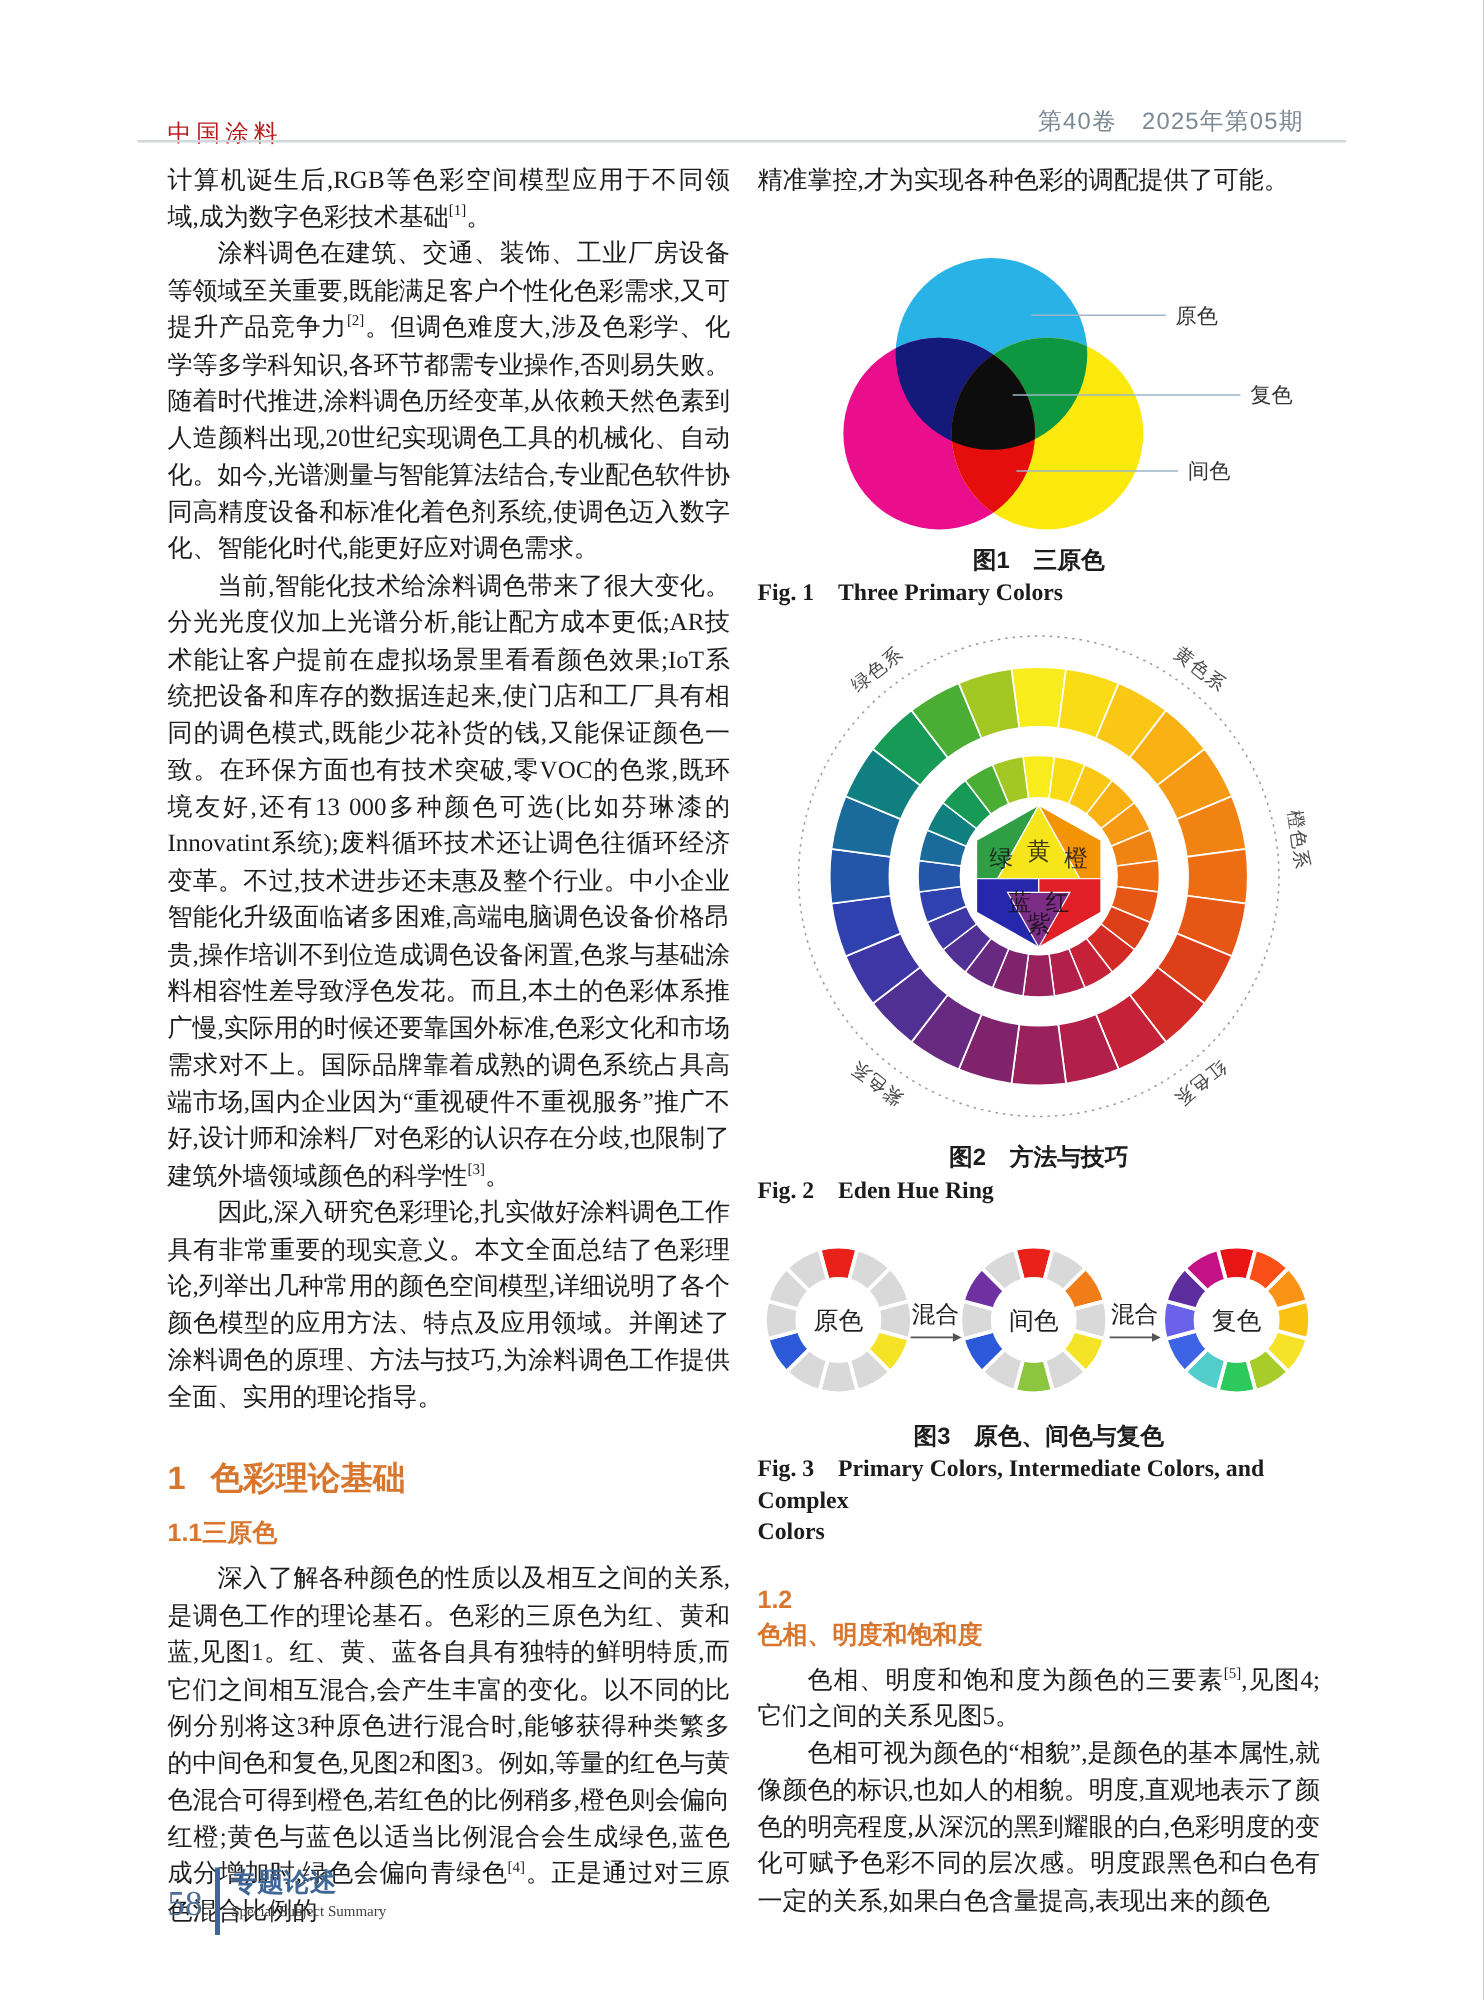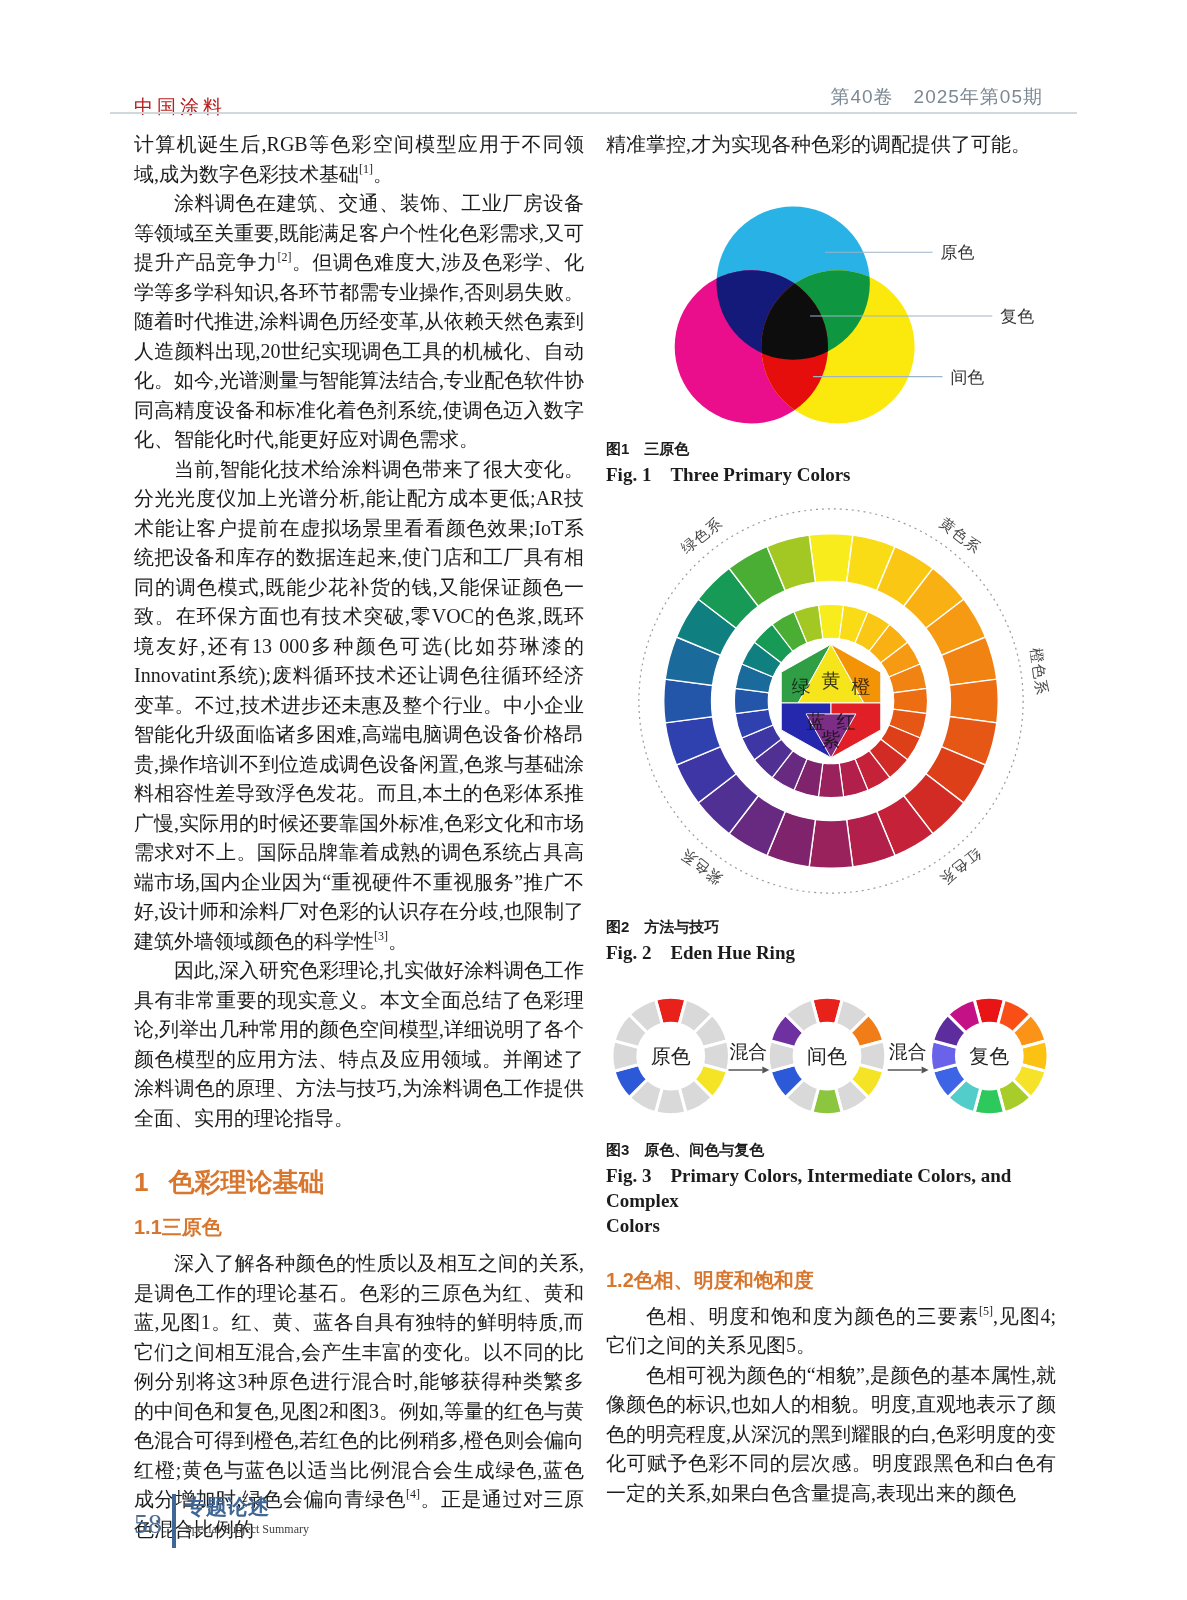--- a/index.html
+++ b/index.html
@@ -23,28 +23,28 @@
   .sec-h{display:flex;gap:20px;align-items:baseline;color:var(--accent,#d8762e);
          font-size:26px;font-weight:bold;font-family:"Liberation Sans",sans-serif;
          margin:32px 0 0 0;line-height:34px;}
   .sub-h{display:flex;gap:0;align-items:baseline;color:var(--accent,#d8762e);
          font-size:20px;font-weight:bold;font-family:"Liberation Sans",sans-serif;
          margin:14px 0 0 0;line-height:28px;}
   .after-h{margin-top:8px;}
   
   .fig{margin:0;}
   .fig svg{display:block;}
-  .cap-zh{text-align:left;font-size:15px;font-weight:bold;line-height:26px;
+  .cap-zh{text-align:center;font-size:19px;font-weight:bold;line-height:26px;
           font-family:"Liberation Sans",sans-serif;margin-top:4px;}
   .cap-en{font-size:19px;font-weight:bold;line-height:25px;
           font-family:"Liberation Serif",serif;}
   .fig1-wrap{margin-top:34px;}
   .fig2-wrap{margin-top:8px;}
   .fig3-wrap{margin-top:16px;}
-  .sub-h.mt-lg{margin-top:28px;}
+  .sub-h.mt-lg{margin-top:28px;flex-direction:column;}
   
   .footer{position:absolute;left:134px;top:1494px;display:flex;align-items:flex-start;}
   .page-num{font-size:28px;color:#4f6d94;margin:14px 10px 0 0;font-family:"Liberation Serif",serif;}
   .footer-bar{width:4px;height:54px;background:#3f6695;margin-right:9px;}
   .footer-zh{font-size:21px;font-weight:bold;color:#3f6695;line-height:26px;
              font-family:"Liberation Sans",sans-serif;}
   .footer-en{font-size:12px;color:#404040;line-height:18px;font-family:Liberation Serif, serif;}
 </style>
 </head>
 <body>

